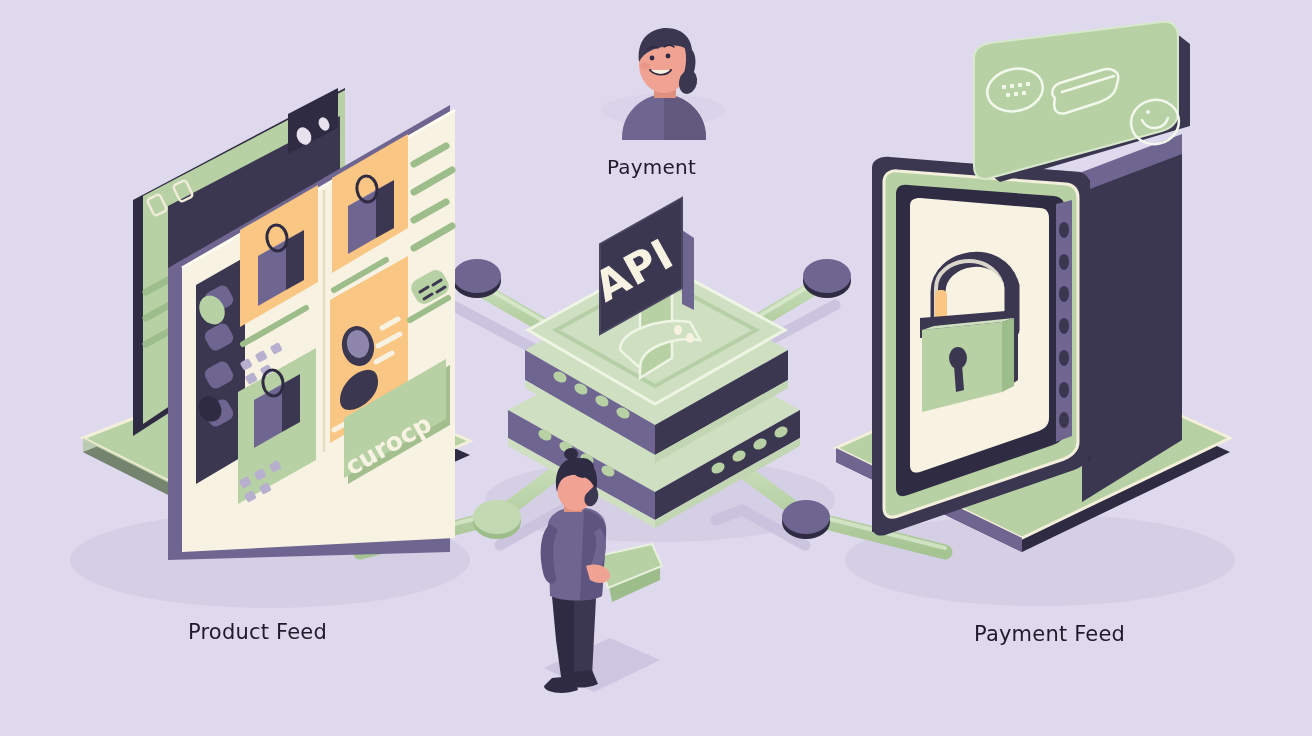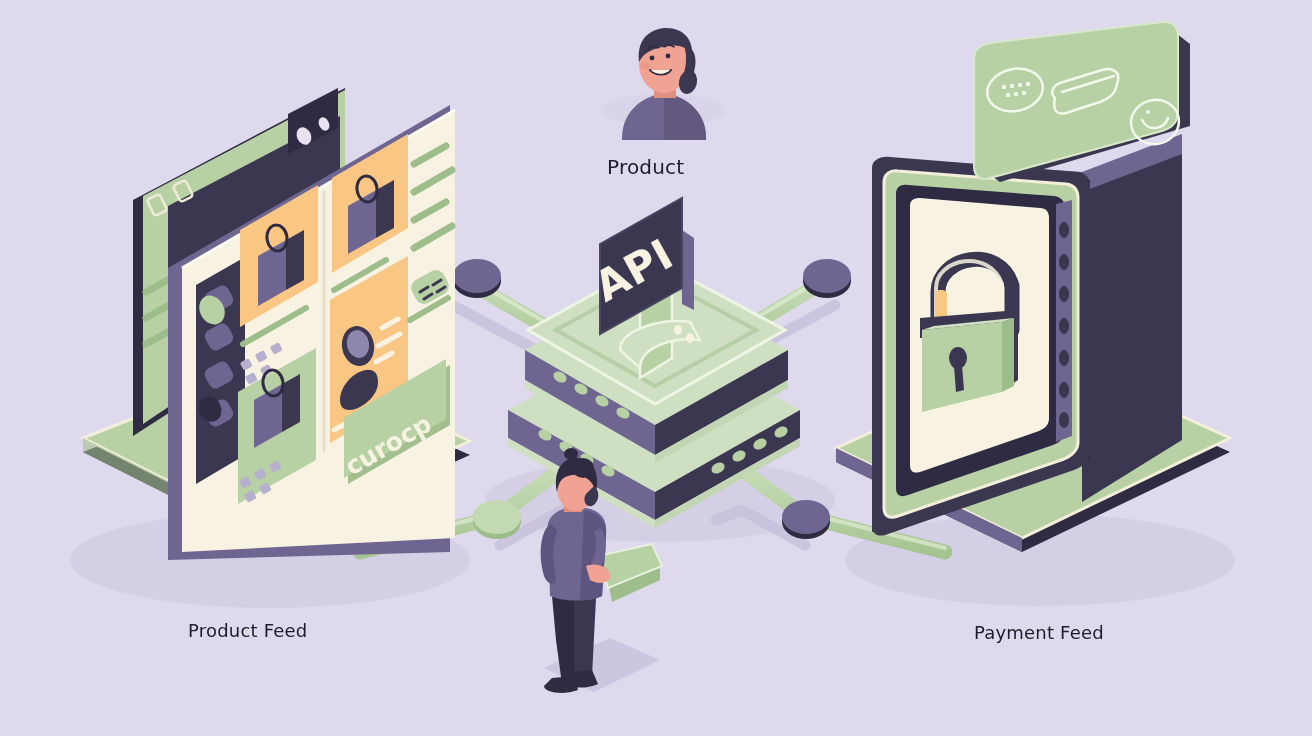--- a/index.html
+++ b/index.html
@@ -22,21 +22,21 @@
   #scene svg.layer {
     position: absolute;
     left: 0;
     top: 0;
     width: 1312px;
     height: 736px;
   }
   .caption {
     position: absolute;
     font-family: "DejaVu Sans", "Liberation Sans", sans-serif;
-    font-size: 18px;
+    font-size: 21px;
     letter-spacing: 0.2px;
     color: #1f1b2b;
     white-space: nowrap;
   }
   #cap-product { left: 188px; top: 620px; }
   #cap-vault   { left: 974px; top: 622px; }
   #cap-chatgpt { left: 607px; top: 155px; font-size: 20px; }
 </style>
 </head>
 <body>
@@ -446,15 +446,15 @@
     <path d="M557 492 C552 468, 566 456, 578 458 C594 460, 600 474, 596 492 C592 478, 580 472, 568 476 C560 478, 558 486, 557 492 Z" fill="#2f2b42"></path>
     <ellipse cx="583" cy="468" rx="11" ry="10" fill="#2f2b42"></ellipse>
     <ellipse cx="571" cy="454" rx="7" ry="6" fill="#2f2b42"></ellipse>
     <path d="M594 486 C600 490, 600 502, 592 506 C586 508, 582 500, 586 494 Z" fill="#3b3750"></path>
   </svg>
 
   <div class="caption" id="cap-product">Product Feed</div>
 
   <div class="caption" id="cap-vault">Payment Feed</div>
 
-  <div class="caption" id="cap-chatgpt">Product</div>
+  <div class="caption" id="cap-chatgpt">Payment</div>
 
 </div>
 
 </body></html>

